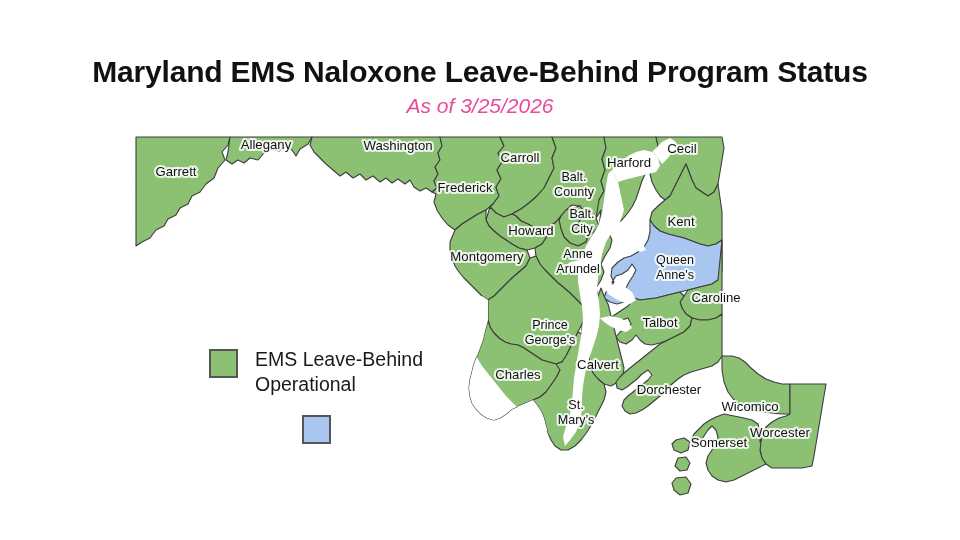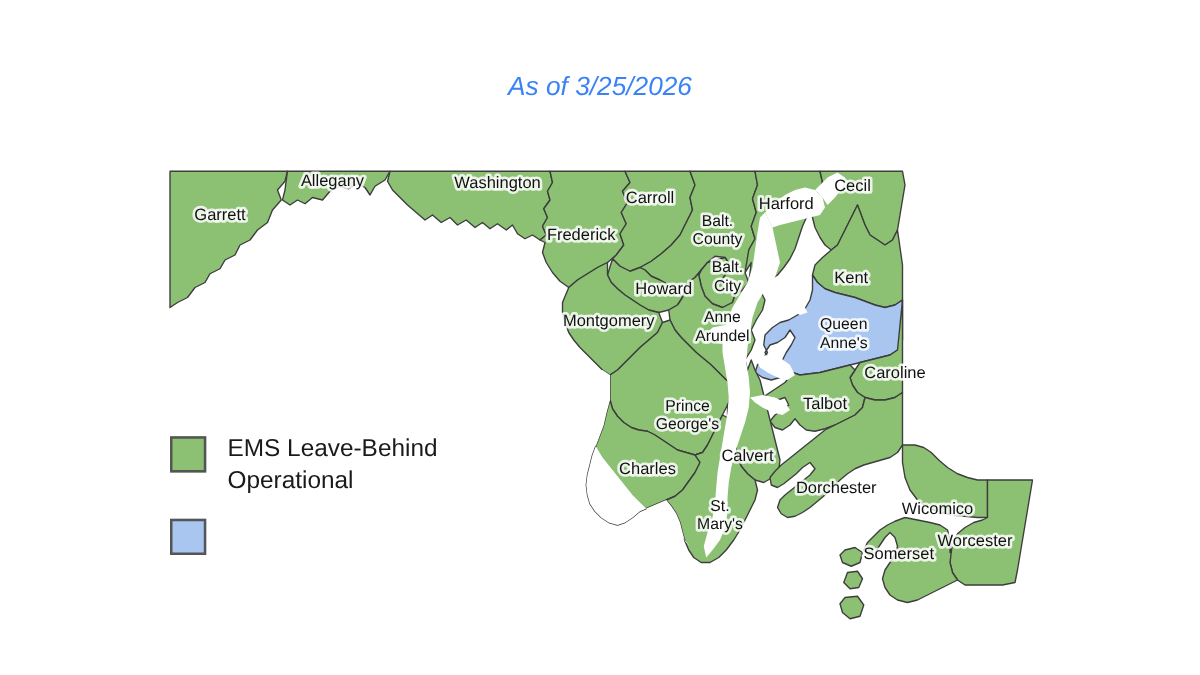--- a/index.html
+++ b/index.html
@@ -9,41 +9,42 @@
     font-family:"Liberation Sans", sans-serif;
     color:#141414;
     position:relative;
     overflow:hidden;
   }
   #titleblock { position:absolute; left:0; top:54px; width:960px; text-align:center; }
   #maptitle {
     font-size:30px; font-weight:bold; letter-spacing:-0.2px; color:#111111; line-height:36px;
   }
   #mapsubtitle {
-    font-size:21px; font-style:italic; color:#3b82f6; line-height:28px; margin-top:2px;
+    font-size:21px; font-style:italic; color:#ec4899; line-height:28px; margin-top:2px;
   }
   #mapwrap { position:absolute; left:0; top:0; width:960px; height:540px; }
   svg#mdmap { display:block; }
   .county { stroke:#3d3d3d; stroke-width:1.1; stroke-linejoin:round; }
   .bayline { fill:#ffffff; stroke:none; }
   .lbl-txt {
     font-family:"Liberation Sans", sans-serif;
     font-size:13.2px; fill:#111111; text-anchor:middle; dominant-baseline:middle;
     paint-order:stroke; stroke:rgba(255,255,255,0.82); stroke-width:4.2px; stroke-linejoin:round;
   }
   .lbl-txt.small { font-size:12.6px; }
   #legend { position:absolute; left:136px; top:347px; width:360px; }
-  .legrow { display:flex; align-items:flex-start; margin-bottom:16px; }
+  .legrow { display:flex; align-items:flex-start; margin-bottom:16px;justify-content:center; }
   .swatch { width:29px; height:29px; border:2px solid #555555; flex:0 0 29px; margin-top:2px; }
   .legtext { margin-left:17px; font-size:19.5px; line-height:25px; color:#1a1a1a; white-space:pre-line; }
 </style>
 </head>
 <body>
 
 <div id="titleblock">
+  <div id="maptitle">Maryland EMS Naloxone Leave-Behind Program Status</div>
   <div id="mapsubtitle">As of 3/25/2026</div>
 </div>
 
 <div id="mapwrap">
 <svg id="mdmap" width="960" height="540" viewBox="0 0 960 540" xmlns="http://www.w3.org/2000/svg">
   <g id="counties">
 
     <path class="county" d="M136,137 L230,137 L228,145 L222,152 L225,160 L218,168 L214,178 L206,184 L200,192 L192,196 L188,204 L180,208 L176,215 L168,219 L164,226 L156,230 L150,238 L142,242 L136,246 Z" fill="#8CC073"></path>
 
     <path class="county" d="M230,137 L312,137 L308,144 L300,149 L296,156 L292,150 L286,147 L279,151 L272,149 L264,153 L258,160 L250,158 L244,163 L238,160 L232,164 L226,160 L228,152 L229,144 Z" fill="#8CC073"></path>

